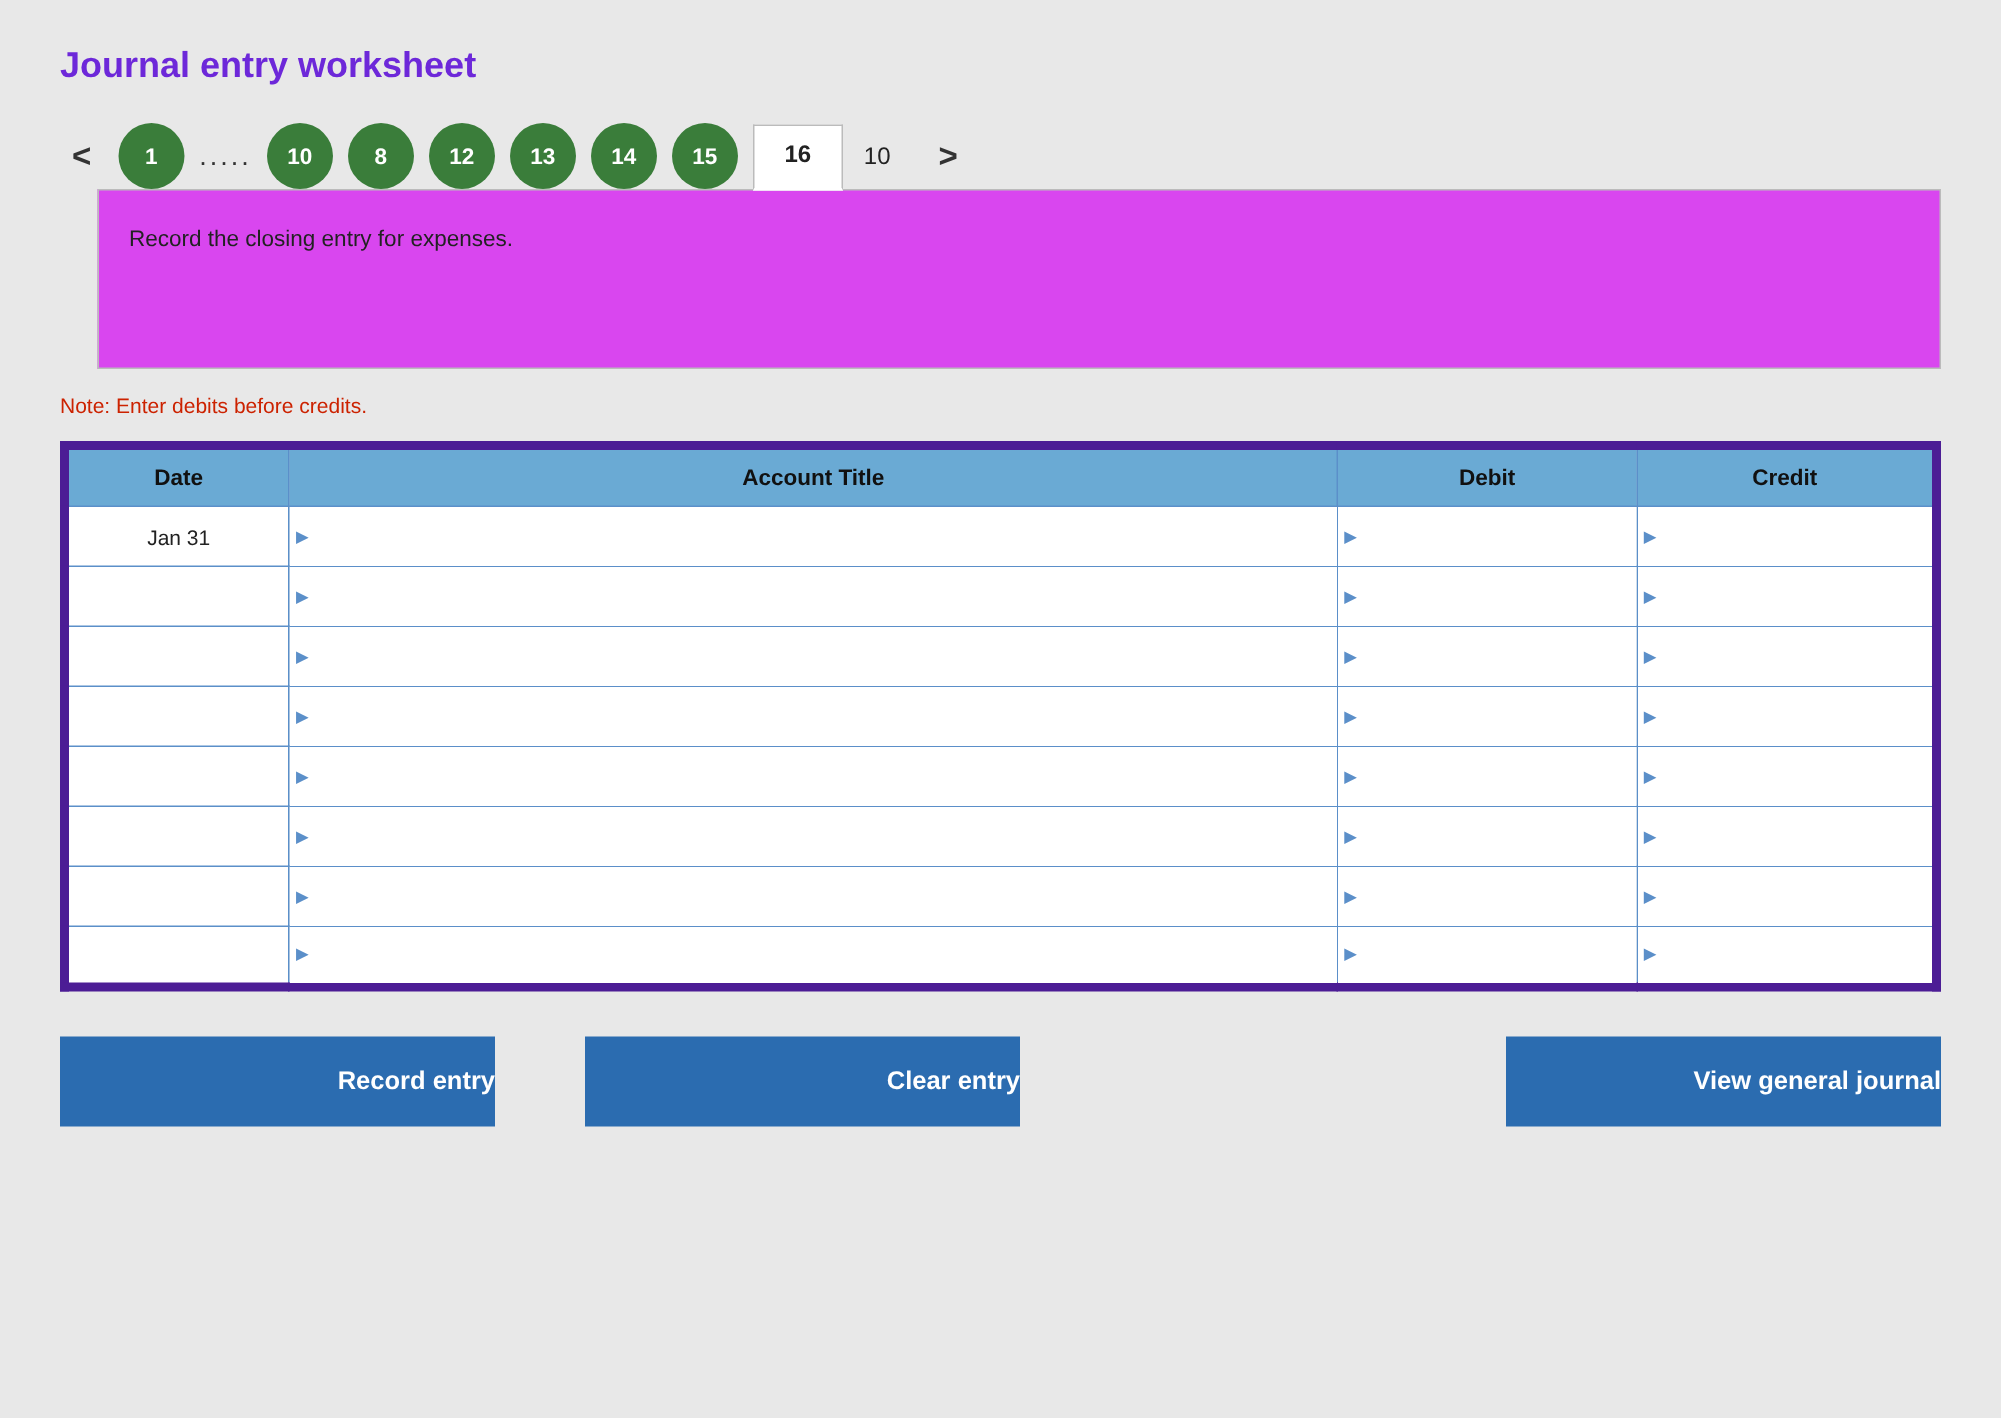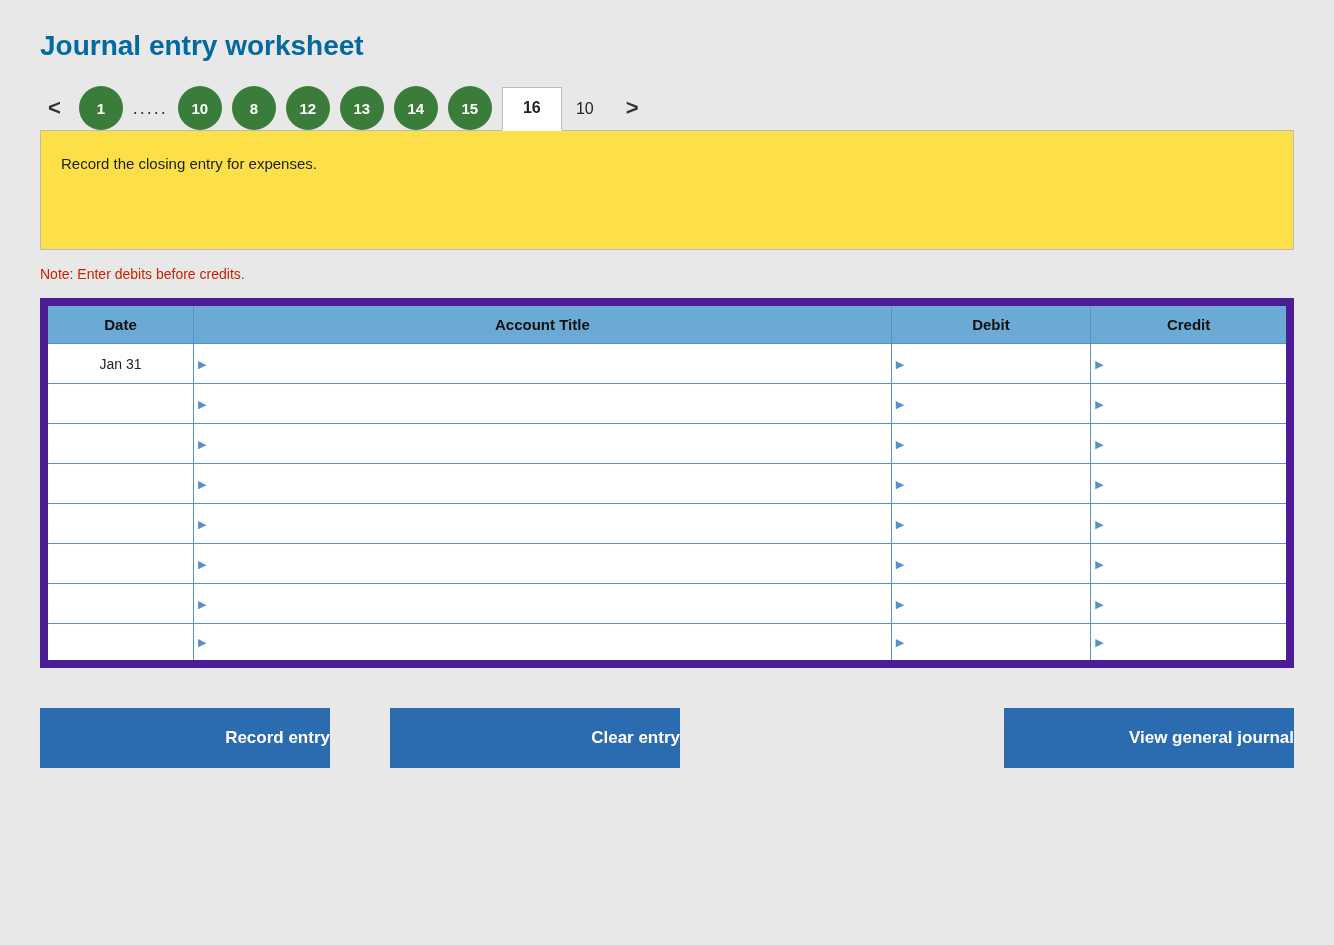--- a/index.html
+++ b/index.html
@@ -5,24 +5,24 @@
     * { box-sizing: border-box; margin: 0; padding: 0; }
     body {
       background: #e8e8e8;
       font-family: Arial, sans-serif;
       font-size: 15px;
       color: #222;
       min-height: 945px;
       padding: 30px 40px;
     }
     h1 {
-      font-size: 28px;
+      font-size: 24px;
       font-weight: bold;
       margin-bottom: 24px;
-      color: #0369a1;
+      color: #6d28d9;
     }
     .pagination {
       display: flex;
       align-items: center;
       gap: 10px;
       margin-bottom: 0;
     }
     .nav-arrow {
       font-size: 22px;
       font-weight: bold;
@@ -76,37 +76,38 @@
       display: flex;
       align-items: center;
       cursor: pointer;
     }
     .tabs-container {
       display: flex;
       align-items: flex-end;
       margin-bottom: -1px;
     }
     .instruction-box {
-      background: #fde047;
+      background: #d946ef;
       border: 1px solid #bbb;
       padding: 24px 20px;
       margin-bottom: 16px;
       min-height: 120px;
       font-size: 15px;
+      margin-left: 25px;
     }
     .note {
       color: #cc2200;
       font-size: 14px;
       margin-bottom: 16px;
     }
     .journal-table {
       width: 100%;
       border-collapse: collapse;
-      border: 8px solid #4c1d95;
-      margin-bottom: 40px;
+      border: 6px solid #4c1d95;
+      margin-bottom: 30px;
     }
     .journal-table th {
       background: #6aaad4;
       color: #111;
       font-weight: bold;
       padding: 10px 8px;
       border: 1px solid #5b8fc9;
       text-align: center;
       font-size: 15px;
     }

